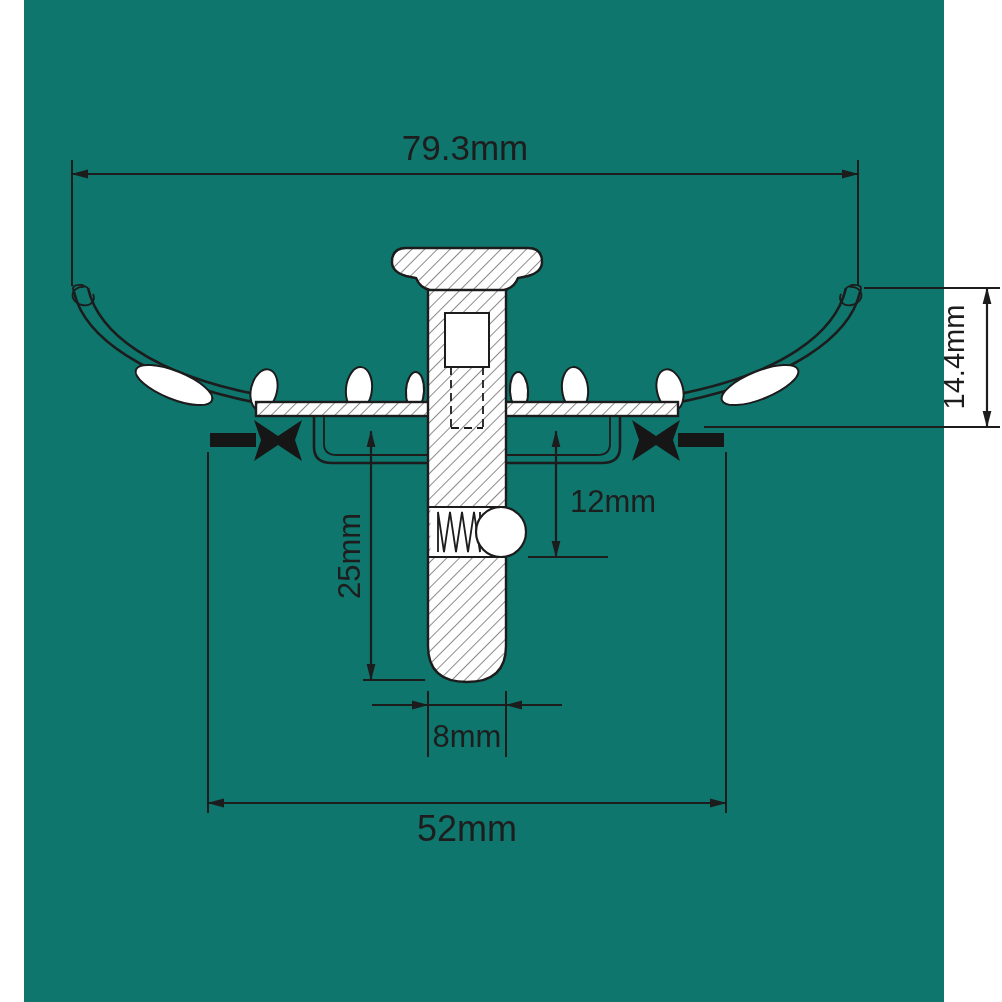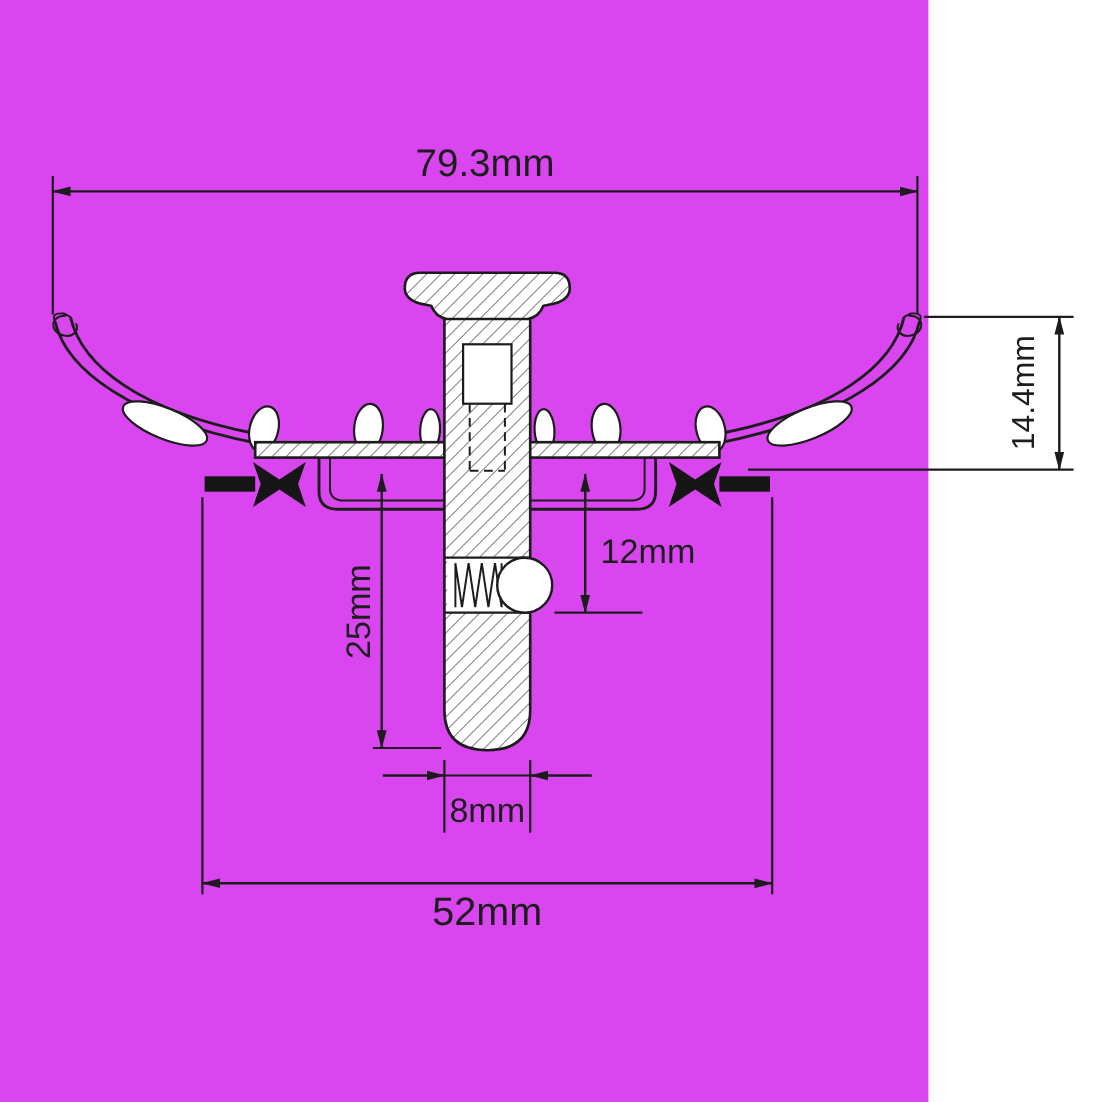--- a/index.html
+++ b/index.html
@@ -1,24 +1,25 @@
 <!DOCTYPE html>
 <html><head>
 <meta charset="utf-8">
 <style>
   html, body {
     margin: 0;
     padding: 0;
     background: #ffffff;
   }
   .canvas {
-    width: 844px;
+    width: 920px;
     height: 1002px;
-    background: #d946ef;
+    background: #0f766e;
     position: relative;
+    margin-left: 24px;
   }
   svg { display: block; }
   .part-line   { fill: none; stroke: #1c1c1c; stroke-width: 2.6; }
   .part-thin   { fill: none; stroke: #1c1c1c; stroke-width: 1.8; }
   .hatched     { fill: url(#hatch); stroke: #1c1c1c; stroke-width: 2.4; }
   .petal       { fill: #ffffff; stroke: #1c1c1c; stroke-width: 2; }
   .solid-black { fill: #161616; stroke: none; }
   .dim-line    { fill: none; stroke: #1c1c1c; stroke-width: 2.2; }
   .ext-line    { fill: none; stroke: #1c1c1c; stroke-width: 2; }
   .hidden-line { fill: none; stroke: #1c1c1c; stroke-width: 1.8; stroke-dasharray: 8 5; }

